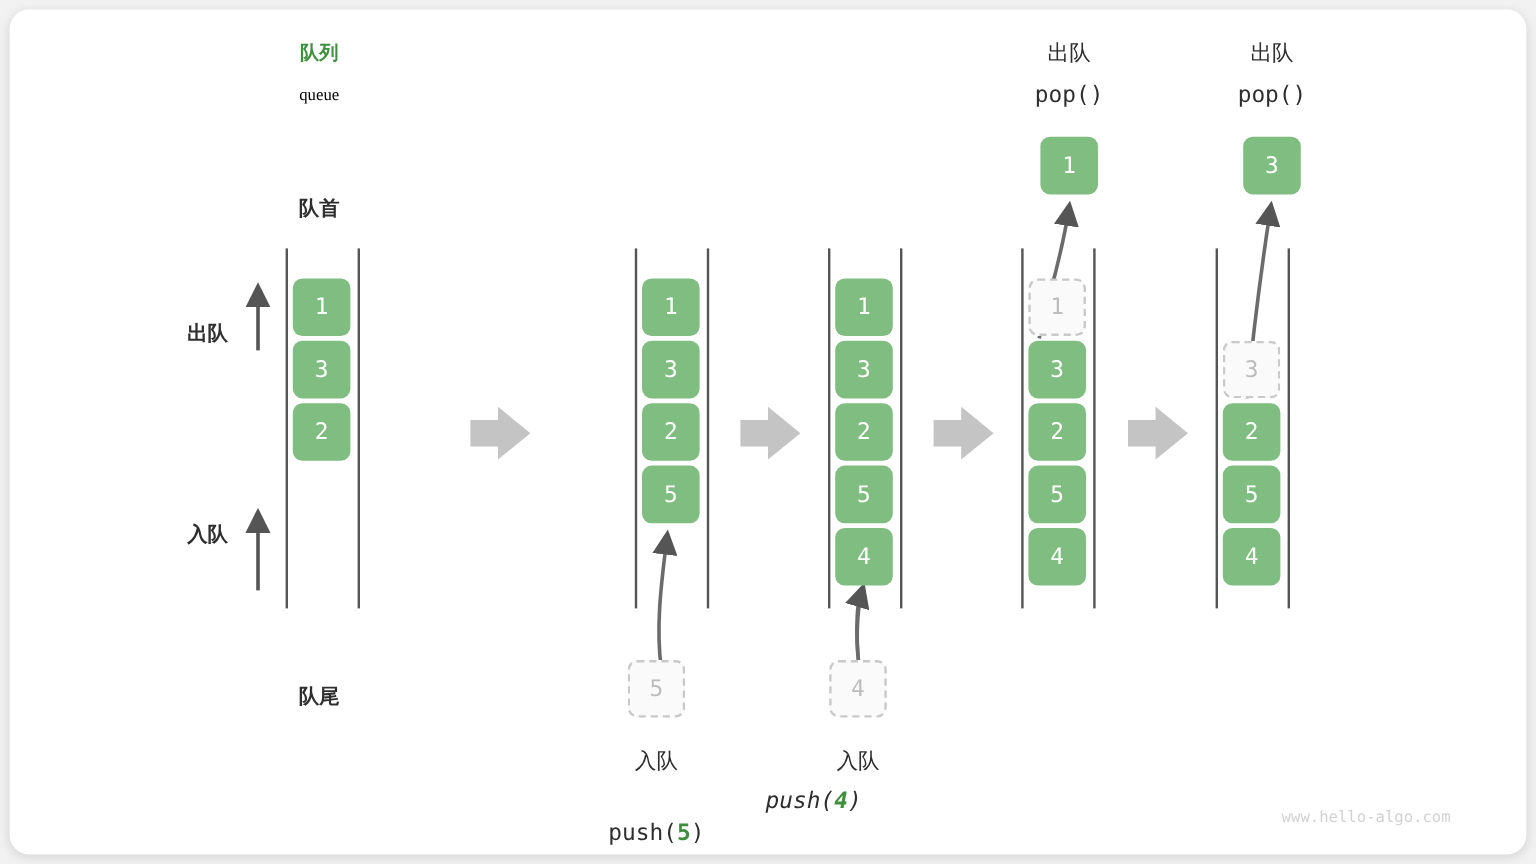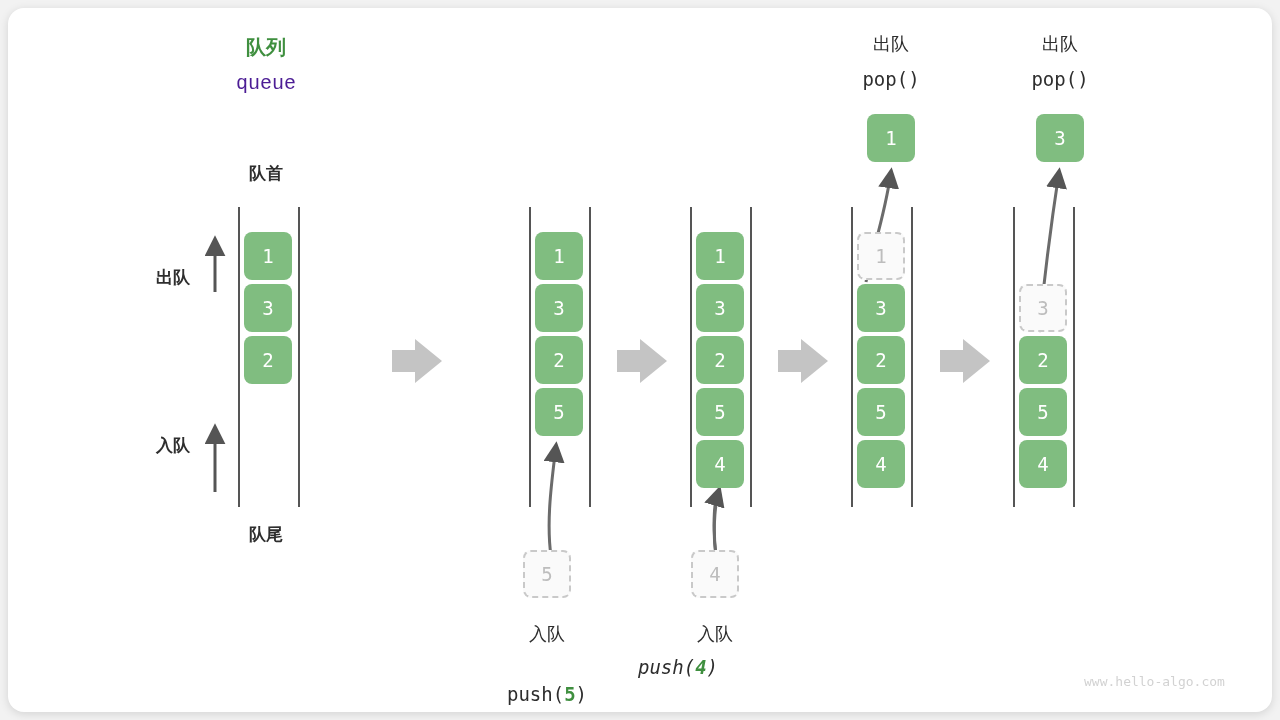--- a/index.html
+++ b/index.html
@@ -35,29 +35,29 @@
     top: 0;
     width: 1280px;
     height: 720px;
     pointer-events: none;
   }
 
   
   .abs { position: absolute; }
   .title-cn {
     font-weight: bold;
-    font-size: 20px;
+    font-size: 16px;
     color: #3f8f3f;
     text-align: center;
     white-space: nowrap;
   }
   .title-en {
-    font-family: Liberation Mono, monospace;
-    font-size: 20px;
-    color: #4c1d95;
+    font-family: Liberation Serif, serif;
+    font-size: 14px;
+    color: #000000;
     text-align: center;
     white-space: nowrap;
   }
   .label-cn {
     font-weight: bold;
     font-size: 17px;
     color: #2e2e2e;
     text-align: center;
     white-space: nowrap;
   }
@@ -74,21 +74,20 @@
     text-align: center;
     white-space: nowrap;
   }
   .op-code .arg { color: #3f8f3f; font-weight: bold; }
 
   .watermark {
     font-family: "DejaVu Sans Mono", "Liberation Mono", monospace;
     font-size: 13px;
     color: #d2d2d2;
     white-space: nowrap;
-    margin-left: 16px;
   }
 
   
   .cell {
     position: absolute;
     width: 48px;
     height: 48px;
     border-radius: 8px;
     box-sizing: border-box;
     display: flex;
@@ -150,21 +149,21 @@
 
     <path d="M866,282 C872,250 884,220 891,172" fill="none" stroke="#6b6b6b" stroke-width="3" marker-end="url(#head-dark)"></path>
 
     <path d="M1039,332 C1044,280 1052,218 1059,172" fill="none" stroke="#6b6b6b" stroke-width="3" marker-end="url(#head-dark)"></path>
   </svg>
 
   <div class="abs title-cn" style="left:196px; top:34px; width:140px;">队列</div>
   <div class="abs title-en" style="left:196px; top:72px; width:140px;">queue</div>
 
   <div class="abs label-cn" style="left:196px; top:162px; width:140px;">队首</div>
-  <div class="abs label-cn" style="left:196px; top:523px; width:140px;">队尾</div>
+  <div class="abs label-cn" style="left:196px; top:569px; width:140px;">队尾</div>
 
   <div class="abs label-cn" style="left:140px; top:266px; width:66px;">出队</div>
   <div class="abs label-cn" style="left:140px; top:434px; width:66px;">入队</div>
 
   <div>
     <div class="rail abs" style="left:238px; top:207px; height:300px;"></div>
     <div class="rail abs" style="left:298px; top:207px; height:300px;"></div>
 
     <div class="cell filled" style="left:244px; top:232px;">1</div>
     <div class="cell filled" style="left:244px; top:284px;">3</div>

